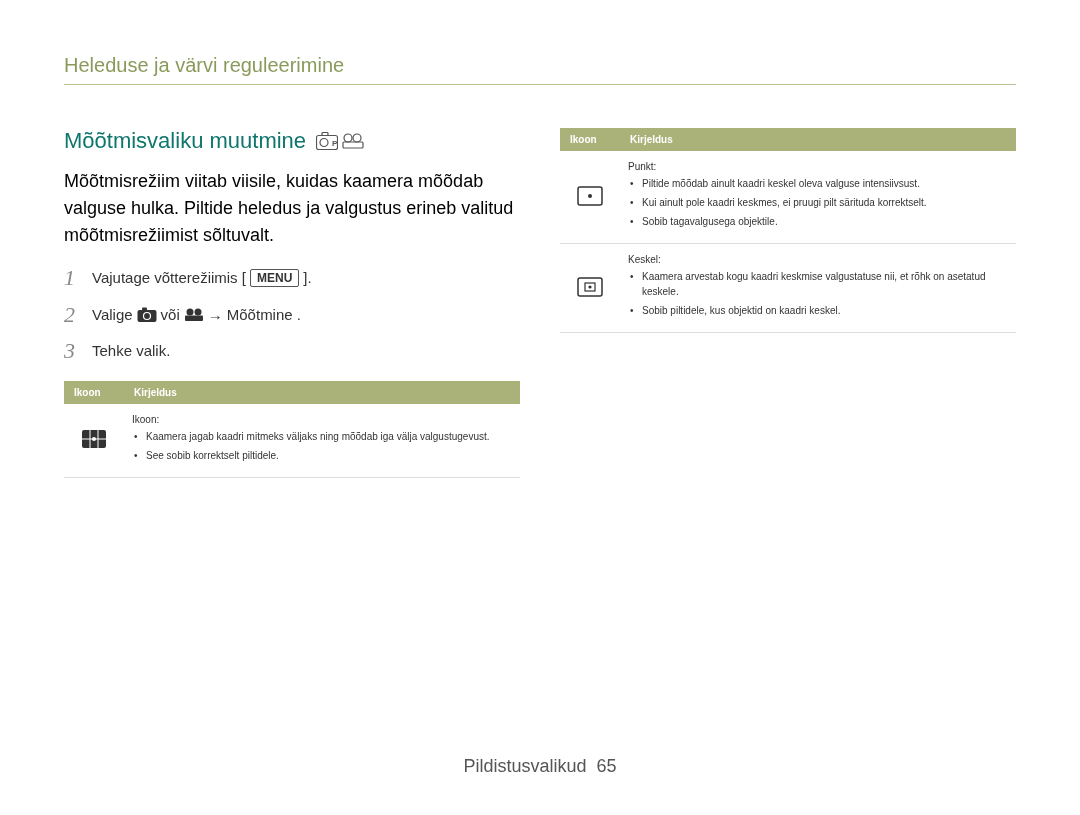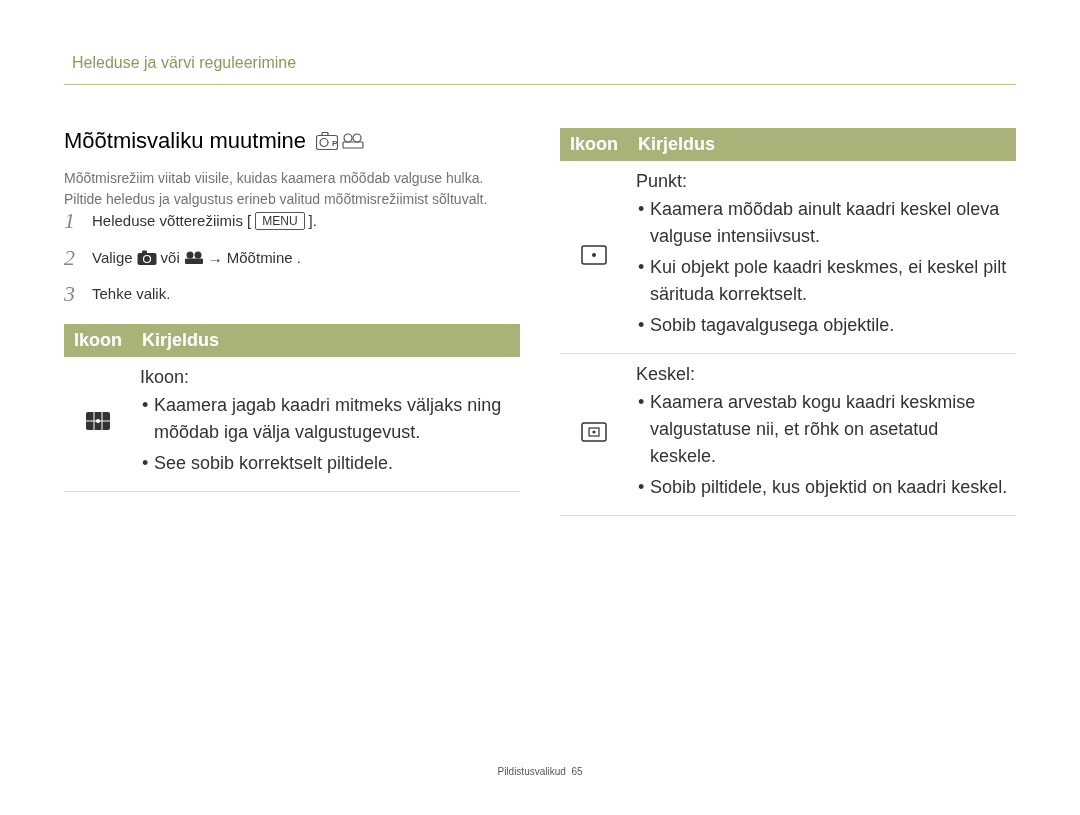--- a/index.html
+++ b/index.html
@@ -8,24 +8,23 @@
     height: 815px;
     background: #ffffff;
     font-family: Arial, Helvetica, sans-serif;
     position: relative;
     color: #333;
   }
   .header-title {
     position: absolute;
     top: 54px;
     left: 64px;
-    font-size: 16px;
+    font-size: 20px;
     color: #8a9a5b;
     font-weight: 400;
-    margin-left: 8px;
   }
   .header-underline {
     position: absolute;
     top: 84px;
     left: 64px;
     right: 64px;
     border-bottom: 1px solid #b8c290;
   }
   .content {
     position: absolute;
@@ -33,37 +32,38 @@
     left: 64px;
     right: 64px;
     display: flex;
     gap: 40px;
   }
   .col {
     flex: 1;
     min-width: 0;
   }
   .section-title {
-    color: #000000;
+    color: #0f766e;
     font-size: 22px;
     font-weight: 400;
     margin-bottom: 14px;
     display: flex;
     align-items: center;
     gap: 10px;
   }
   .mode-icons {
     display: inline-flex;
     gap: 4px;
     align-items: center;
   }
   .intro-text {
-    font-size: 14px;
+    font-size: 18px;
     line-height: 1.5;
-    color: #737373;
+    color: #000000;
+    margin-bottom: 18px;
   }
   .steps {
     list-style: none;
     margin-bottom: 18px;
   }
   .step {
     display: flex;
     align-items: flex-start;
     margin-bottom: 14px;
     gap: 14px;
@@ -83,32 +83,32 @@
     flex-wrap: wrap;
     align-items: center;
     gap: 4px;
   }
   .emph { font-weight: 400; }
   .btn-label {
     display: inline-block;
     border: 1px solid #555;
     padding: 0 6px;
     font-size: 12px;
-    font-weight: 400;
+    font-weight: 700;
     line-height: 16px;
     border-radius: 2px;
   }
   .inline-icon {
     display: inline-block;
     vertical-align: middle;
   }
   table.icon-table {
     width: 100%;
     border-collapse: collapse;
-    font-size: 18px;
+    font-size: 10px;
   }
   .icon-table th {
     background: #aab27a;
     color: #fff;
     font-weight: 700;
     text-align: left;
     padding: 6px 10px;
   }
   .icon-table th:first-child { width: 60px; }
   .icon-table td {
@@ -139,21 +139,21 @@
     position: absolute;
     left: 2px;
     top: 0;
   }
   .footer {
     position: absolute;
     bottom: 38px;
     left: 0;
     right: 0;
     text-align: center;
-    font-size: 10px;
+    font-size: 18px;
     color: #555;
   }
 </style>
 </head>
 <body>
 
 <div class="header-title">Heleduse ja värvi reguleerimine</div>
 <div class="header-underline"></div>
 
 <div class="content">
@@ -175,21 +175,21 @@
         </svg>
       </span>
     </div>
 
     <p class="intro-text">Mõõtmisrežiim viitab viisile, kuidas kaamera mõõdab valguse hulka. Piltide heledus ja valgustus erineb valitud mõõtmisrežiimist sõltuvalt.</p>
 
     <ol class="steps">
       <li class="step">
         <span class="step-num">1</span>
         <span class="step-text">
-          <span>Heleduse võtterežiimis [</span>
+          <span>Vajutage võtterežiimis [</span>
             <span class="btn-label">MENU</span>
             <span>].</span>
         </span>
       </li>
       <li class="step">
         <span class="step-num">2</span>
         <span class="step-text">
           <span>Valige</span>
           <svg class="inline-icon" width="20" height="16" viewBox="0 0 20 16">
             <rect x="0.5" y="3" width="19" height="12" rx="2" fill="#333"></rect>
@@ -255,22 +255,22 @@
         <tr>
           <td class="icon-cell">
             <svg width="26" height="20" viewBox="0 0 26 20">
               <rect x="1" y="1" width="24" height="18" rx="2" fill="none" stroke="#333" stroke-width="1.5"></rect>
               <circle cx="13" cy="10" r="2" fill="#333"></circle>
             </svg>
           </td>
           <td>
             <div class="desc-title">Punkt:</div>
             <ul class="desc-list">
-              <li>Kaamera mõõdab ainult kaadri keskel oleva valguse intensiivsust.</li>
-              <li>Kui objekt pole kaadri keskmes, ei keskel pilt särituda korrektselt.</li>
+              <li>Piltide mõõdab ainult kaadri keskel oleva valguse intensiivsust.</li>
+              <li>Kui ainult pole kaadri keskmes, ei pruugi pilt särituda korrektselt.</li>
               <li>Sobib tagavalgusega objektile.</li>
             </ul>
           </td>
         </tr>
         <tr>
           <td class="icon-cell">
             <svg width="26" height="20" viewBox="0 0 26 20">
               <rect x="1" y="1" width="24" height="18" rx="2" fill="none" stroke="#333" stroke-width="1.5"></rect>
               <rect x="8" y="6" width="10" height="8" fill="none" stroke="#333" stroke-width="1.2"></rect>
               <circle cx="13" cy="10" r="1.6" fill="#333"></circle>

